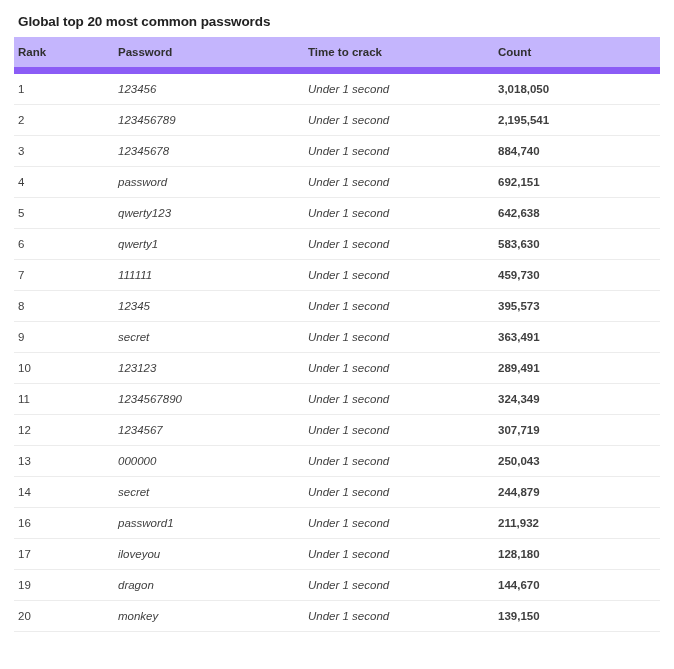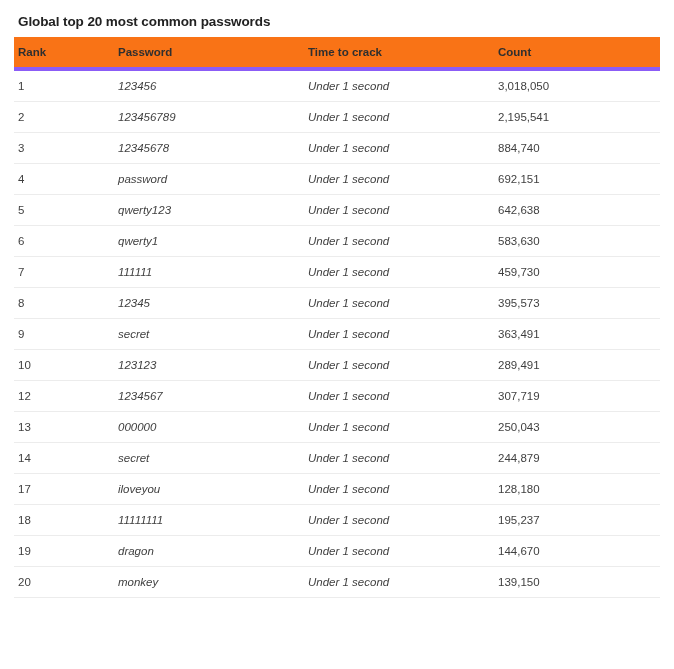--- a/index.html
+++ b/index.html
@@ -33,42 +33,42 @@
     border-collapse: collapse;
     table-layout: fixed;
     font-size: 11.5px;
   }
   table.pw-table th {
     text-align: left;
     font-weight: bold;
     font-size: 11.5px;
     color: #2f2f2f;
     padding: 9px 0 9px 4px;
-    border-bottom: 4px solid #8b5cf6;
-    background: #f97316;
+    border-bottom: 7px solid #8b5cf6;
+    background: #c4b5fd;
   }
   table.pw-table td {
     text-align: left;
     padding: 9px 0 9px 4px;
     border-bottom: 1px solid #ececec;
     color: #3f3f3f;
     font-size: 11.5px;
     white-space: nowrap;
     overflow: hidden;
     text-overflow: ellipsis;
   }
   col.c-rank { width: 100px; }
   col.c-pass { width: 190px; }
   col.c-time { width: 190px; }
   col.c-count { width: 166px; }
 
   .cell-rank { color: #3f3f3f; }
   .cell-pass { color: #3a3a3a; font-style: italic; }
   .cell-time { color: #3f3f3f; font-style: italic; }
-  .cell-count { color: #3f3f3f; }
+  .cell-count { color: #3f3f3f; font-weight: bold; }
 </style>
 </head>
 <body>
 
 <div class="page">
   <div class="title">Global top 20 most common passwords</div>
 
   <table class="pw-table">
     <colgroup>
       <col class="c-rank">
@@ -139,48 +139,54 @@
           <td class="cell-time">Under 1 second</td>
           <td class="cell-count">363,491</td>
         </tr>
         <tr>
           <td class="cell-rank">10</td>
           <td class="cell-pass">123123</td>
           <td class="cell-time">Under 1 second</td>
           <td class="cell-count">289,491</td>
         </tr>
         <tr>
+          <td class="cell-rank">11</td>
+          <td class="cell-pass">1234567890</td>
+          <td class="cell-time">Under 1 second</td>
+          <td class="cell-count">324,349</td>
+        </tr>
+        <tr>
           <td class="cell-rank">12</td>
           <td class="cell-pass">1234567</td>
           <td class="cell-time">Under 1 second</td>
           <td class="cell-count">307,719</td>
         </tr>
         <tr>
           <td class="cell-rank">13</td>
           <td class="cell-pass">000000</td>
           <td class="cell-time">Under 1 second</td>
           <td class="cell-count">250,043</td>
         </tr>
         <tr>
           <td class="cell-rank">14</td>
           <td class="cell-pass">secret</td>
           <td class="cell-time">Under 1 second</td>
           <td class="cell-count">244,879</td>
         </tr>
         <tr>
+          <td class="cell-rank">16</td>
+          <td class="cell-pass">password1</td>
+          <td class="cell-time">Under 1 second</td>
+          <td class="cell-count">211,932</td>
+        </tr>
+        <tr>
           <td class="cell-rank">17</td>
           <td class="cell-pass">iloveyou</td>
           <td class="cell-time">Under 1 second</td>
           <td class="cell-count">128,180</td>
-        </tr>
-        <tr>
-          <td class="cell-rank">18</td>
-          <td class="cell-pass">11111111</td>
-          <td class="cell-time">Under 1 second</td>
-          <td class="cell-count">195,237</td>
         </tr>
         <tr>
           <td class="cell-rank">19</td>
           <td class="cell-pass">dragon</td>
           <td class="cell-time">Under 1 second</td>
           <td class="cell-count">144,670</td>
         </tr>
         <tr>
           <td class="cell-rank">20</td>
           <td class="cell-pass">monkey</td>

